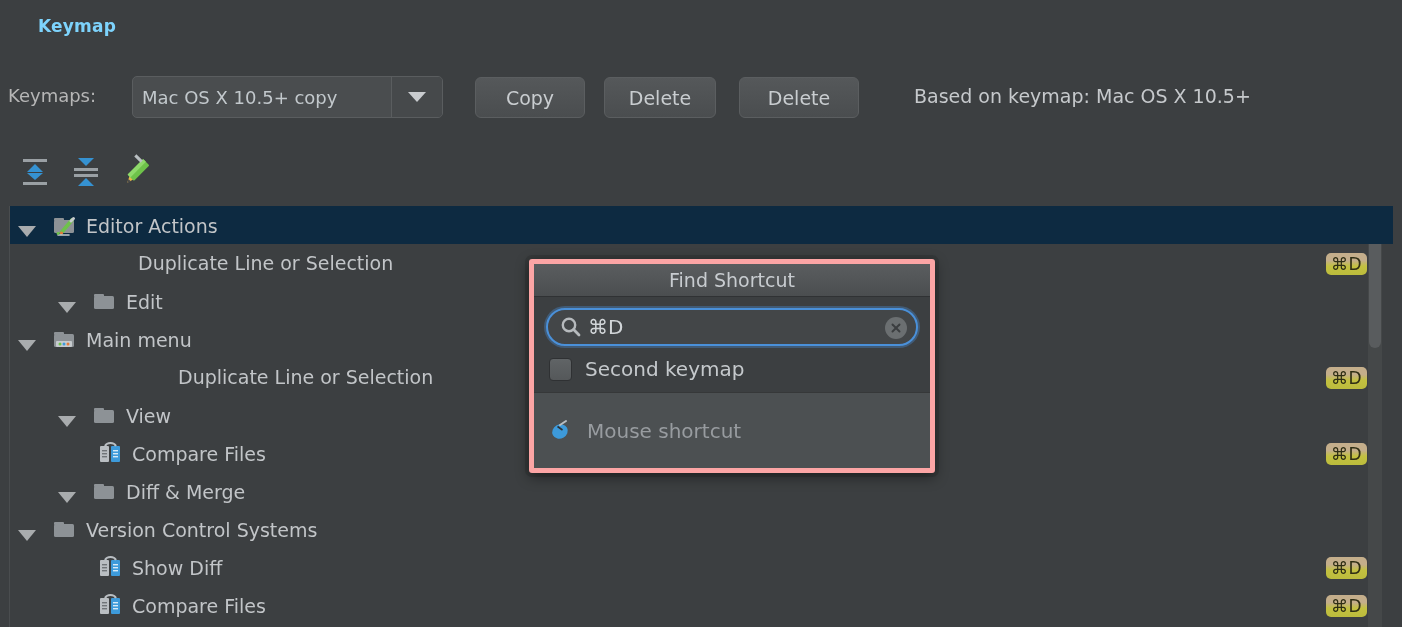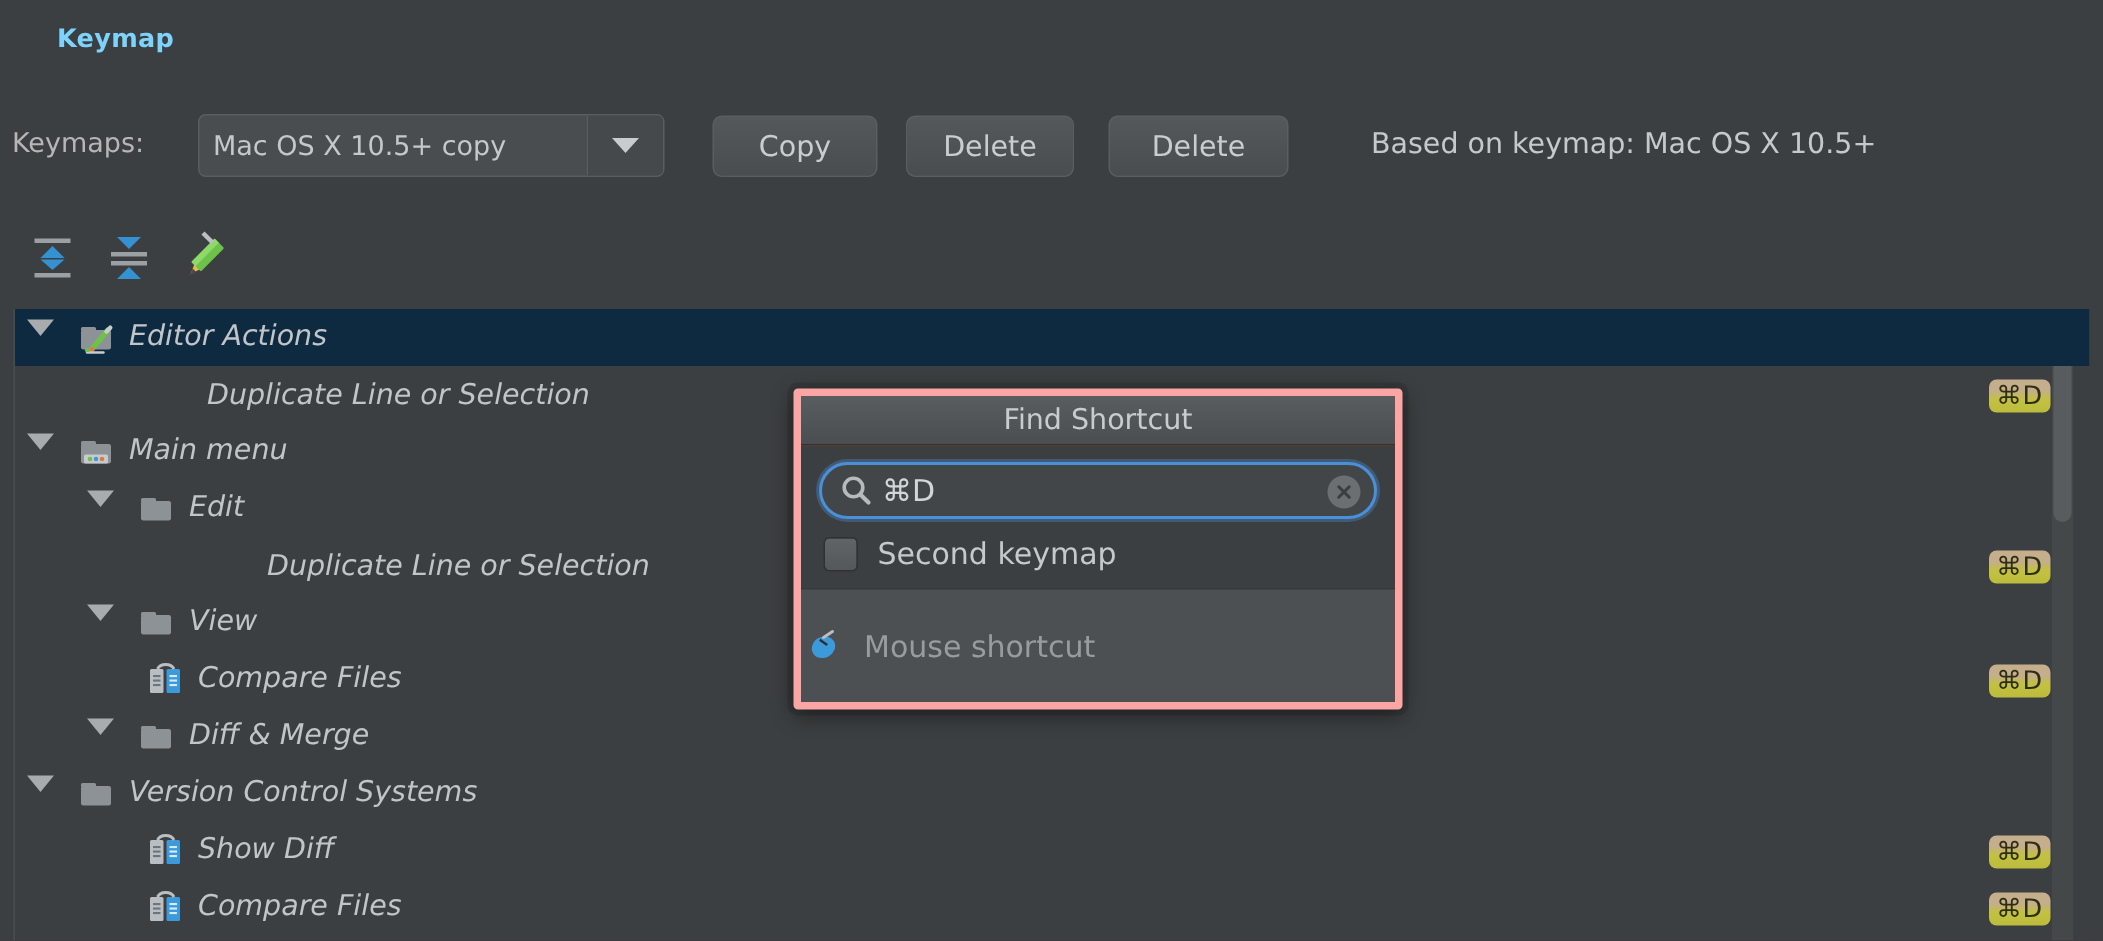--- a/index.html
+++ b/index.html
@@ -111,21 +111,21 @@
   }
   .trow {
     position: relative;
     height: 38px;
     display: flex; align-items: center;
     font-size: 19px;
     color: #c2c5c8;
     white-space: nowrap;
   }
   .trow.selected { background: #0d2a41; }
-  .trow .tw { display: flex; align-items: flex-start; font-style: italic; }
+  .trow .tw { display: flex; align-items: flex-end; }
 
   .twisty {
     width: 0; height: 0;
     border-left: 9px solid transparent;
     border-right: 9px solid transparent;
     border-top: 11px solid #a9acae;
     flex: 0 0 auto;
   }
 
   .badge {
@@ -201,21 +201,21 @@
     background: linear-gradient(#606466, #55585a);
     flex: 0 0 auto;
   }
   .cb-label { font-size: 20px; color: #c5c9cc; margin-left: 13px; }
 
   .popup-footer {
     background: #4c5052;
     border-top: 1px solid #363839;
     height: 75px;
     display: flex; align-items: center;
-    padding-left: 4px;
+    padding-left: 15px;
   }
   .mouse-label { font-size: 20px; color: #989ca0; margin-left: 12px; }
 </style>
 </head>
 <body>
 
 <div id="root">
 
   <div class="page-title">Keymap</div>
 
@@ -317,45 +317,45 @@
             <span>Editor Actions</span>
           </div>
         </div>
         <div class="trow">
           <div class="tw" style="padding-left: 128px;">
             <span>Duplicate Line or Selection</span>
           </div>
           <span class="badge">⌘D</span>
         </div>
         <div class="trow">
+          <div class="tw" style="padding-left: 48px;">
+            <span class="twisty" style="margin-right: 16px;"></span>
+            <span style="display: flex; margin-right: 8px;">
+              <svg width="26" height="24" viewBox="0 0 26 24">
+                <rect x="2" y="5" width="10" height="3" fill="#8d9296" rx="1"></rect>
+                <rect x="2" y="7" width="20" height="13" fill="#8d9296" rx="1.5"></rect>
+              </svg>
+            </span>
+            <span>Edit</span>
+          </div>
+        </div>
+        <div class="trow">
           <div class="tw" style="padding-left: 8px;">
             <span class="twisty" style="margin-right: 16px;"></span>
             <span style="display: flex; margin-right: 8px;">
               <svg width="26" height="24" viewBox="0 0 26 24">
                 <rect x="2" y="5" width="10" height="3" fill="#8d9296" rx="1"></rect>
                 <rect x="2" y="7" width="20" height="13" fill="#8d9296" rx="1.5"></rect>
                 <rect x="4" y="14" width="16" height="6" fill="#c6cbce" rx="1"></rect>
                 <circle cx="8" cy="17" r="1.5" fill="#6ec24a"></circle>
                 <circle cx="12" cy="17" r="1.5" fill="#3d9ada"></circle>
                 <circle cx="16" cy="17" r="1.5" fill="#e07a3c"></circle>
               </svg>
             </span>
             <span>Main menu</span>
-          </div>
-        </div>
-        <div class="trow">
-          <div class="tw" style="padding-left: 48px;">
-            <span class="twisty" style="margin-right: 16px;"></span>
-            <span style="display: flex; margin-right: 8px;">
-              <svg width="26" height="24" viewBox="0 0 26 24">
-                <rect x="2" y="5" width="10" height="3" fill="#8d9296" rx="1"></rect>
-                <rect x="2" y="7" width="20" height="13" fill="#8d9296" rx="1.5"></rect>
-              </svg>
-            </span>
-            <span>Edit</span>
           </div>
         </div>
         <div class="trow">
           <div class="tw" style="padding-left: 168px;">
             <span>Duplicate Line or Selection</span>
           </div>
           <span class="badge">⌘D</span>
         </div>
         <div class="trow">
           <div class="tw" style="padding-left: 48px;">

